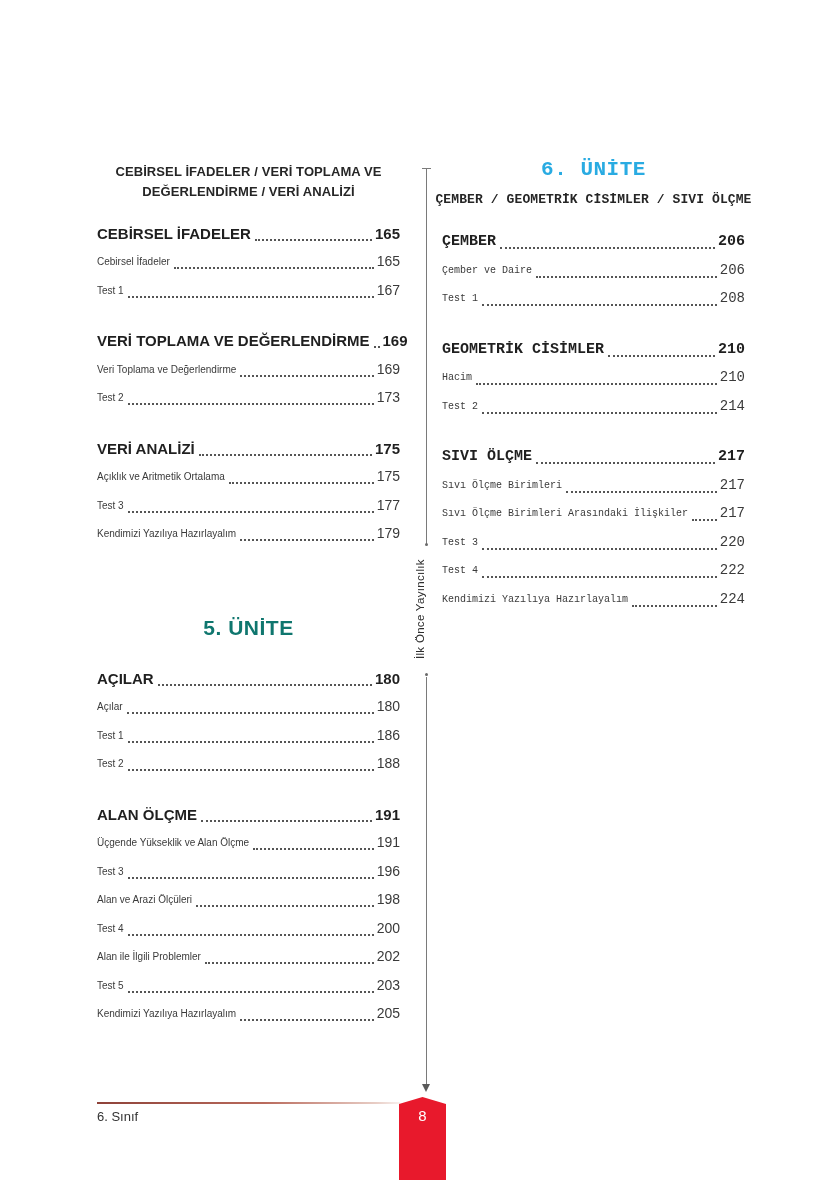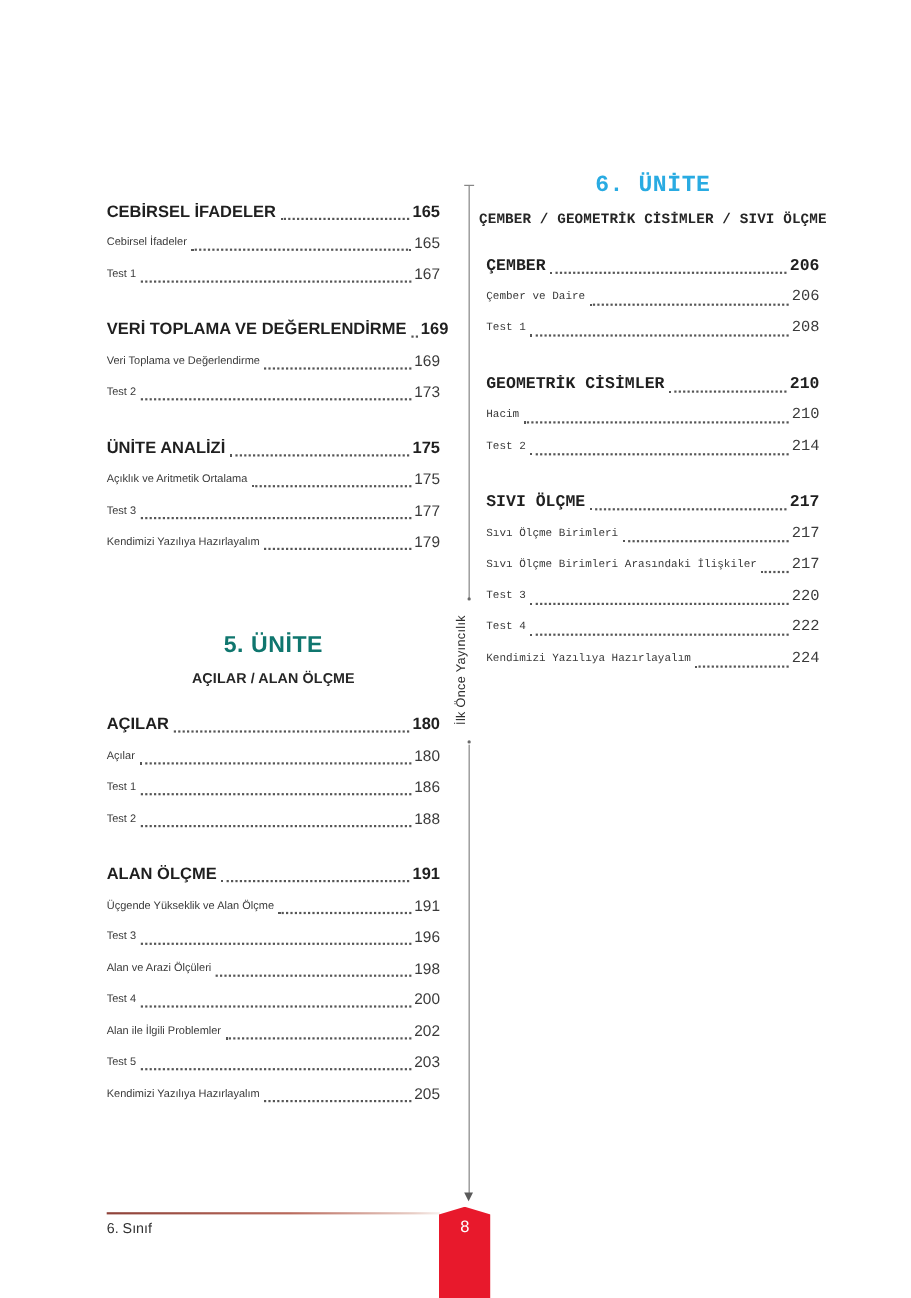--- a/index.html
+++ b/index.html
@@ -76,20 +76,21 @@
   }
   .ribbon .num { color: #ffffff; font-size: 15px; line-height: 17px; }
 </style>
 </head>
 <body>
 
 <div class="page">
 
   <div class="col col-left">
       <div class="unit">
+        <div class="unit-subtitle">CEBİRSEL İFADELER / VERİ TOPLAMA VE DEĞERLENDİRME / VERİ ANALİZİ</div>
         <div class="section">
           <div class="row bold">
             <span class="lbl">CEBİRSEL İFADELER</span>
             <span class="leader"></span>
             <span class="pg">165</span>
           </div>
           <div class="row">
             <span class="lbl">Cebirsel İfadeler</span>
             <span class="leader"></span>
             <span class="pg">165</span>
@@ -112,21 +113,21 @@
             <span class="pg">169</span>
           </div>
           <div class="row">
             <span class="lbl">Test 2</span>
             <span class="leader"></span>
             <span class="pg">173</span>
           </div>
         </div>
         <div class="section">
           <div class="row bold">
-            <span class="lbl">ÜNİTE ANALİZİ</span>
+            <span class="lbl">VERİ ANALİZİ</span>
             <span class="leader"></span>
             <span class="pg">175</span>
           </div>
           <div class="row">
             <span class="lbl">Açıklık ve Aritmetik Ortalama</span>
             <span class="leader"></span>
             <span class="pg">175</span>
           </div>
           <div class="row">
             <span class="lbl">Test 3</span>
@@ -135,21 +136,20 @@
           </div>
           <div class="row">
             <span class="lbl">Kendimizi Yazılıya Hazırlayalım</span>
             <span class="leader"></span>
             <span class="pg">179</span>
           </div>
         </div>
       </div>
       <div class="unit">
         <div class="unit-title" style="color: #0f766e;">5. ÜNİTE</div>
-        <div class="unit-subtitle">AÇILAR / ALAN ÖLÇME</div>
         <div class="section">
           <div class="row bold">
             <span class="lbl">AÇILAR</span>
             <span class="leader"></span>
             <span class="pg">180</span>
           </div>
           <div class="row">
             <span class="lbl">Açılar</span>
             <span class="leader"></span>
             <span class="pg">180</span>

